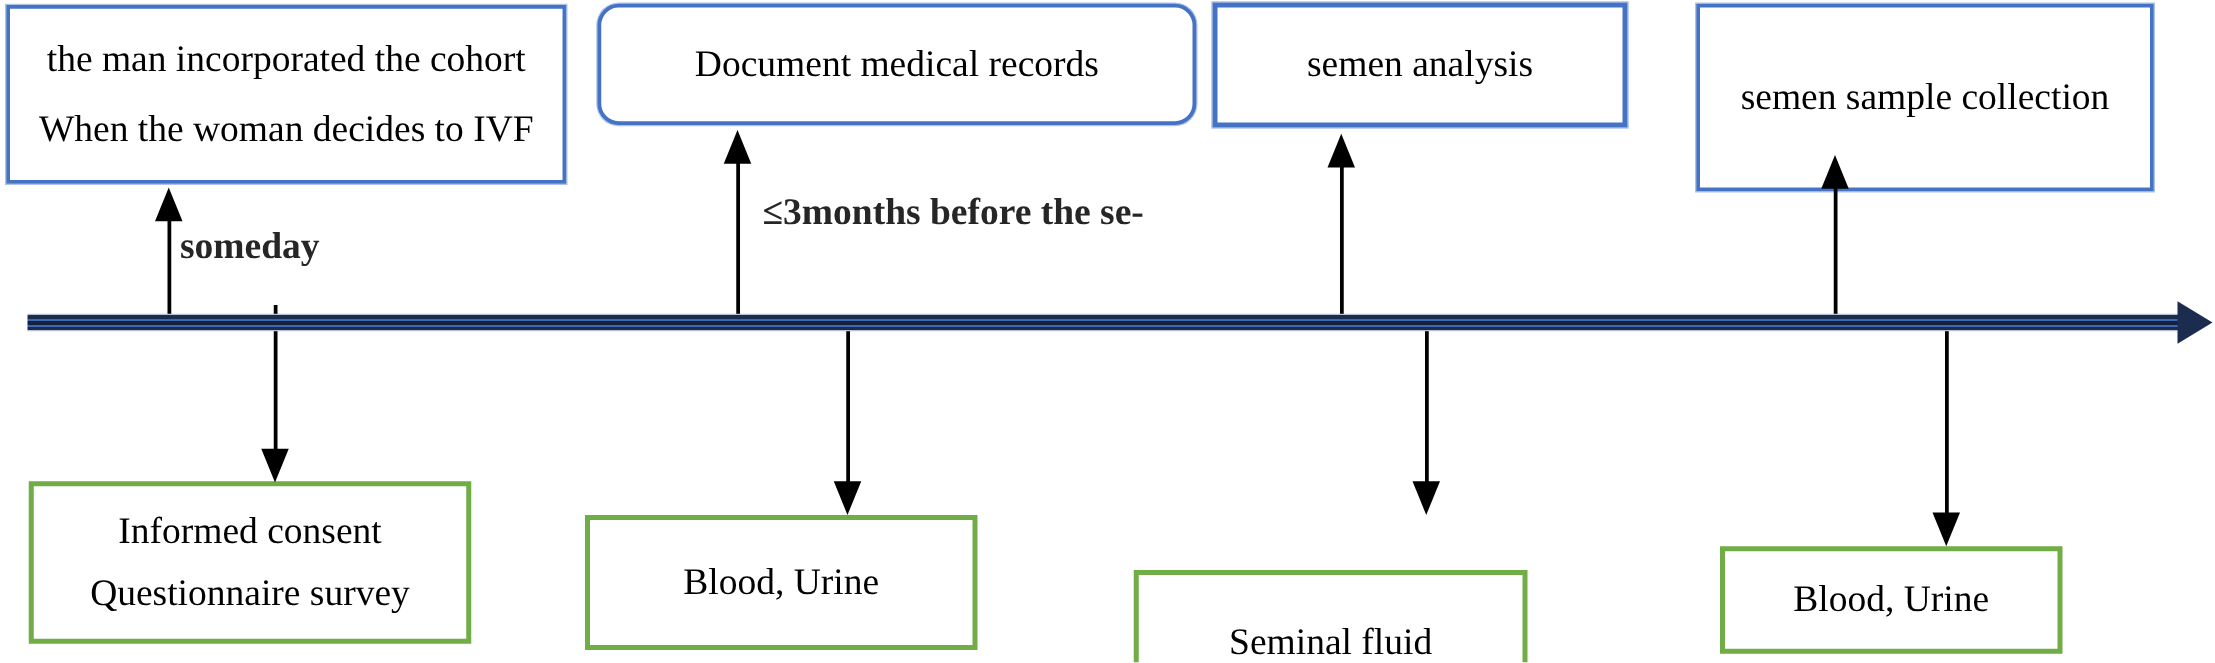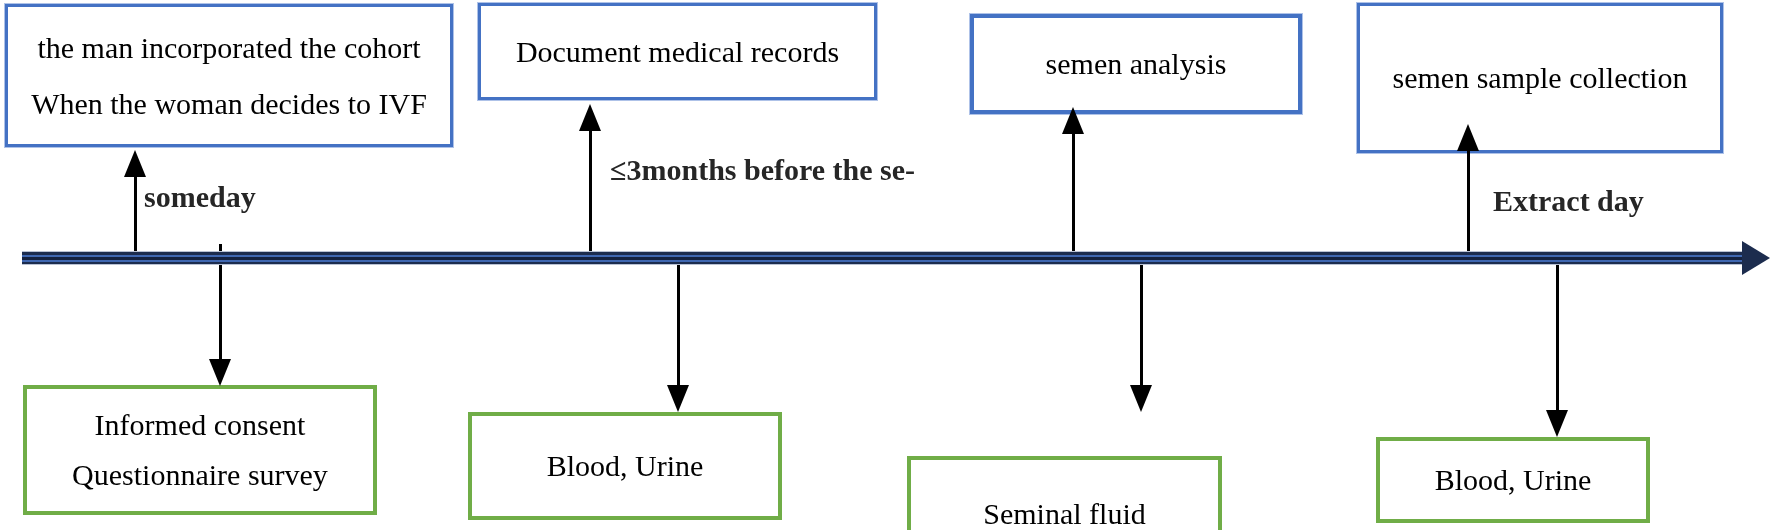--- a/index.html
+++ b/index.html
@@ -18,22 +18,22 @@
     align-items:center;justify-content:center;
     text-align:center;
     color:#000000;
     font-size:30px;
     line-height:56px;
     box-sizing:border-box;
   }
   .box.blue{border:3px solid #4472c4; box-shadow:0 0 0 1px #aec2e8;}
   .box.green{border:4px solid #70ad47;}
   #tb0{left:5px;   top:4px;  width:448px; height:143px;}
-  #tb1{left:478px; top:3px;  width:399px; height:97px;}
-  #tb2{left:970px; top:14px;  width:332px; height:100px; border-width:4px;}
+  #tb1{left:478px; top:3px;  width:479px; height:97px;border-radius:17px;}
+  #tb2{left:970px; top:2px;  width:332px; height:100px; border-width:4px;}
   #tb3{left:1357px;top:3px;  width:366px; height:150px;}
   #gb0{left:23px;  top:385px;width:354px; height:130px; line-height:50px;}
   #gb1{left:468px; top:412px;width:314px; height:108px;}
   #gb2{left:907px; top:412px;width:315px; height:115px;margin-top:44px;}
   #gb3{left:1376px;top:437px;width:274px; height:86px;}
   
   .timeline-bar{
     position:absolute;
     left:22px; top:251px; width:1724px; height:14px;
     background:linear-gradient(to bottom,
@@ -146,21 +146,20 @@
     </div>
   <div class="arr down" id="da3">
       <div class="stem"></div>
       <div class="head"></div>
     </div>
 
   <div class="tlabel" id="lbl-someday">someday</div>
   <div class="tlabel" id="lbl-months">
     <div>≤3months before the se-</div>
   </div>
-  <div class="tlabel" id="lbl-extract">Extract day</div>
 
   <div class="box green" id="gb0">
     <span>Informed consent</span>
     <span>Questionnaire survey</span>
   </div>
   <div class="box green" id="gb1">
     <span>Blood, Urine</span>
   </div>
   <div class="box green" id="gb2">
     <span>Seminal fluid</span>

